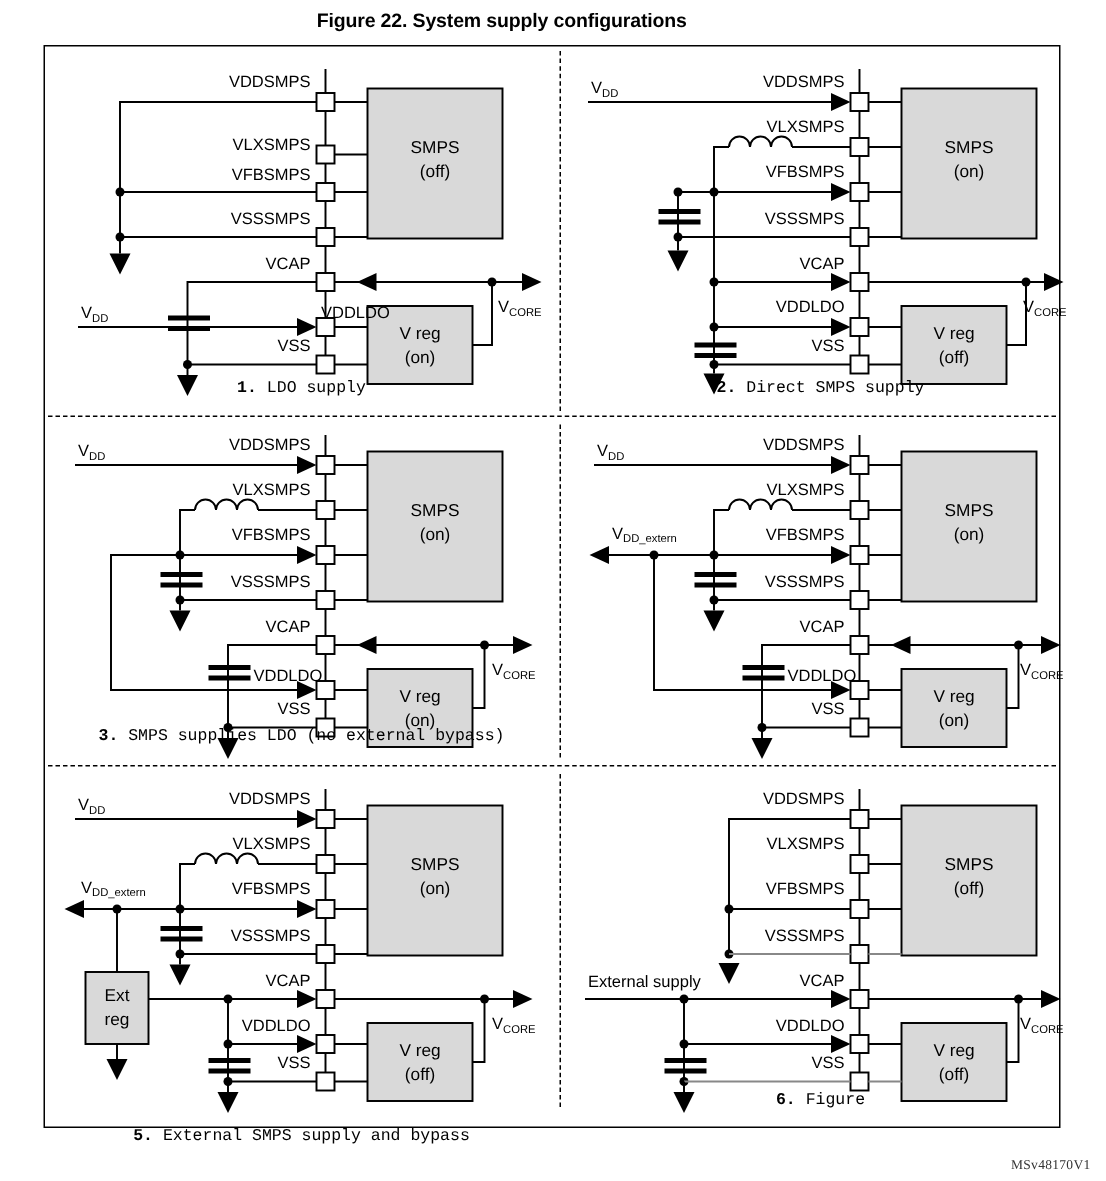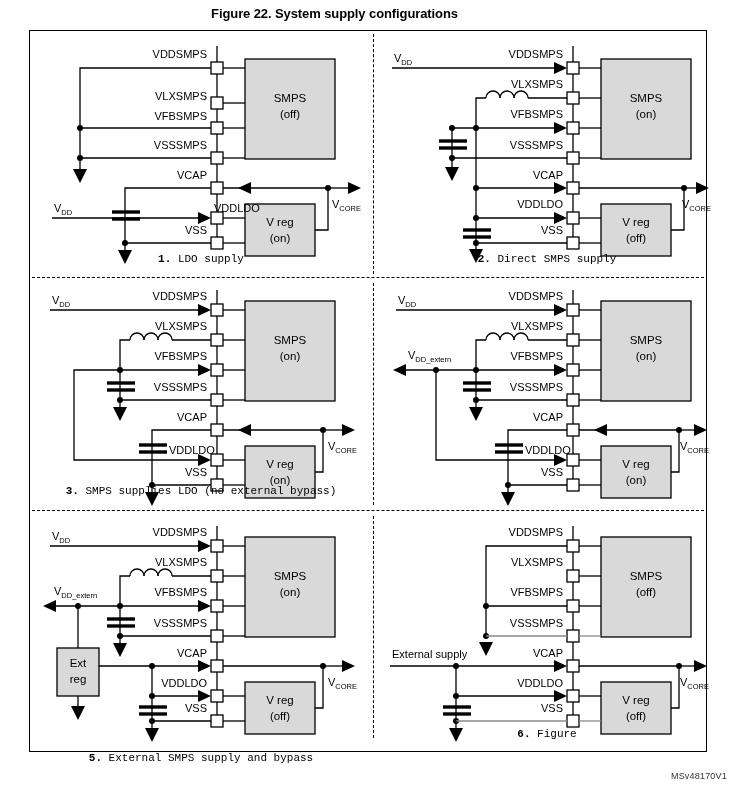--- a/index.html
+++ b/index.html
@@ -10,20 +10,21 @@
     position:absolute;top:6px;left:0;width:669px;text-align:center;
     font-size:13px;font-weight:bold;letter-spacing:-.1px;
   }
   .outer-frame{
     position:absolute;left:29px;top:30px;width:678px;height:722px;
     border:1px solid #000;box-sizing:border-box;background:#fff;
   }
   .watermark{
     position:absolute;right:10px;bottom:6px;font-size:9px;color:#333;
     letter-spacing:.2px;
+    font-family:Liberation Serif, serif;
   }
   .divider-h{position:absolute;left:32px;width:672px;height:0;
     border-top:1px dashed #000;}
   .divider-v{position:absolute;top:34px;width:0;
     border-left:1px dashed #000;}
 
   .panel{position:absolute;width:338px;height:230px;}
   .panel svg{position:absolute;left:0;top:0;overflow:visible;}
 
   .caption{

